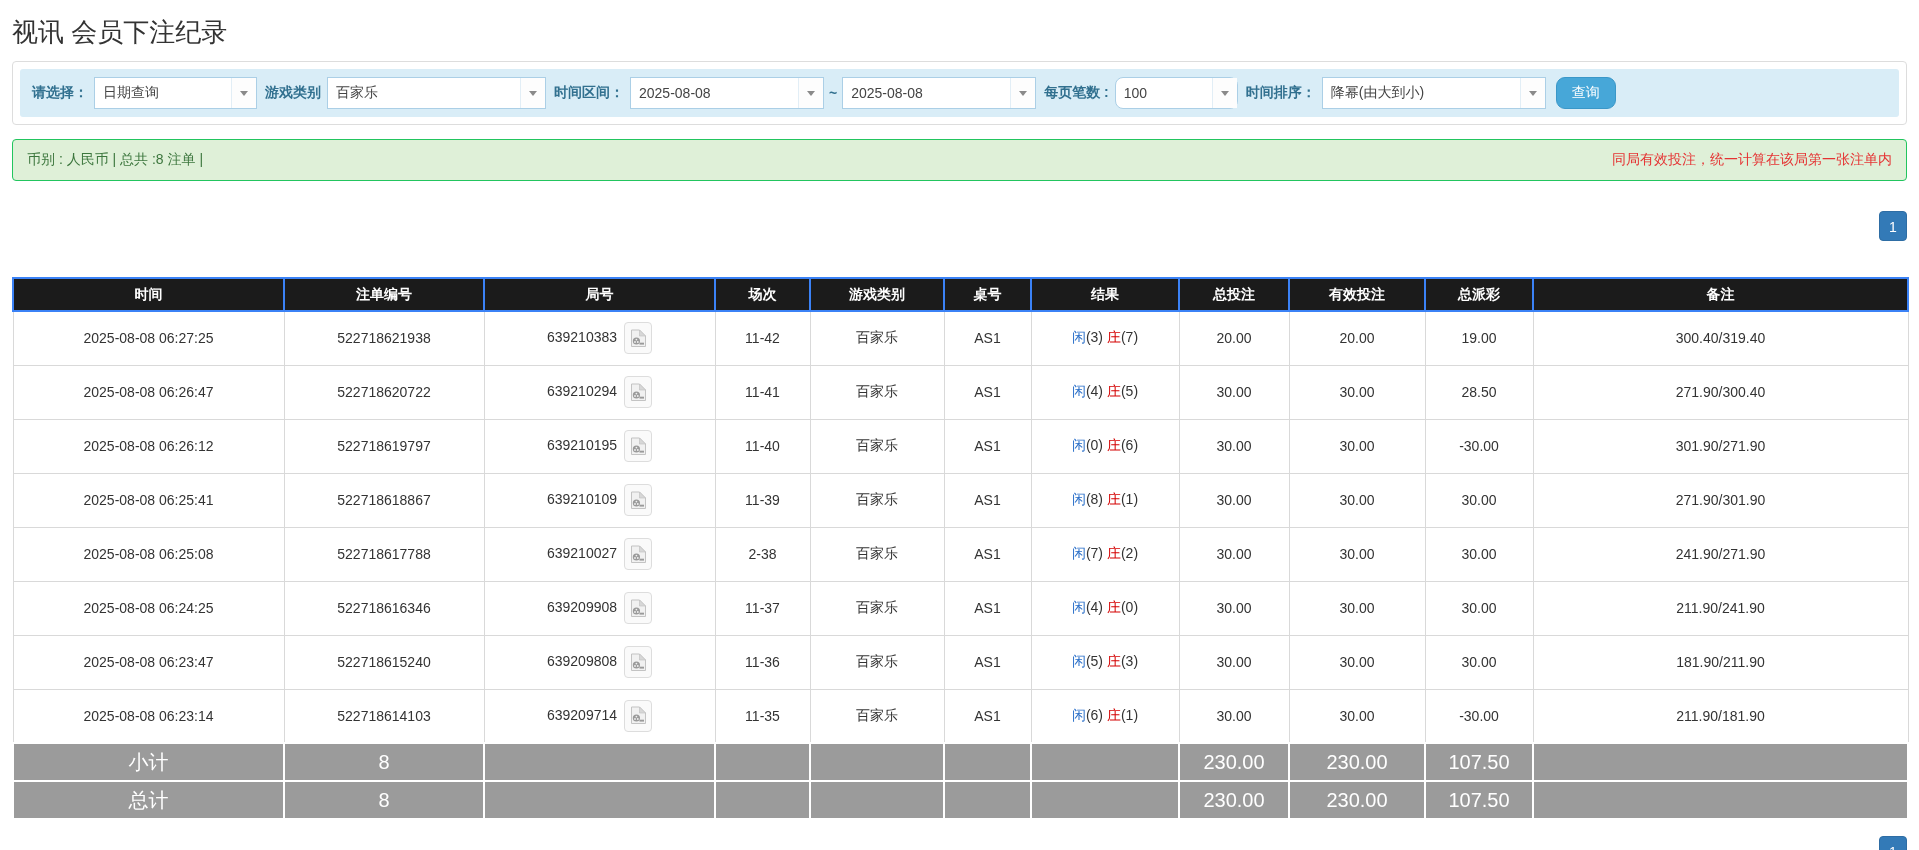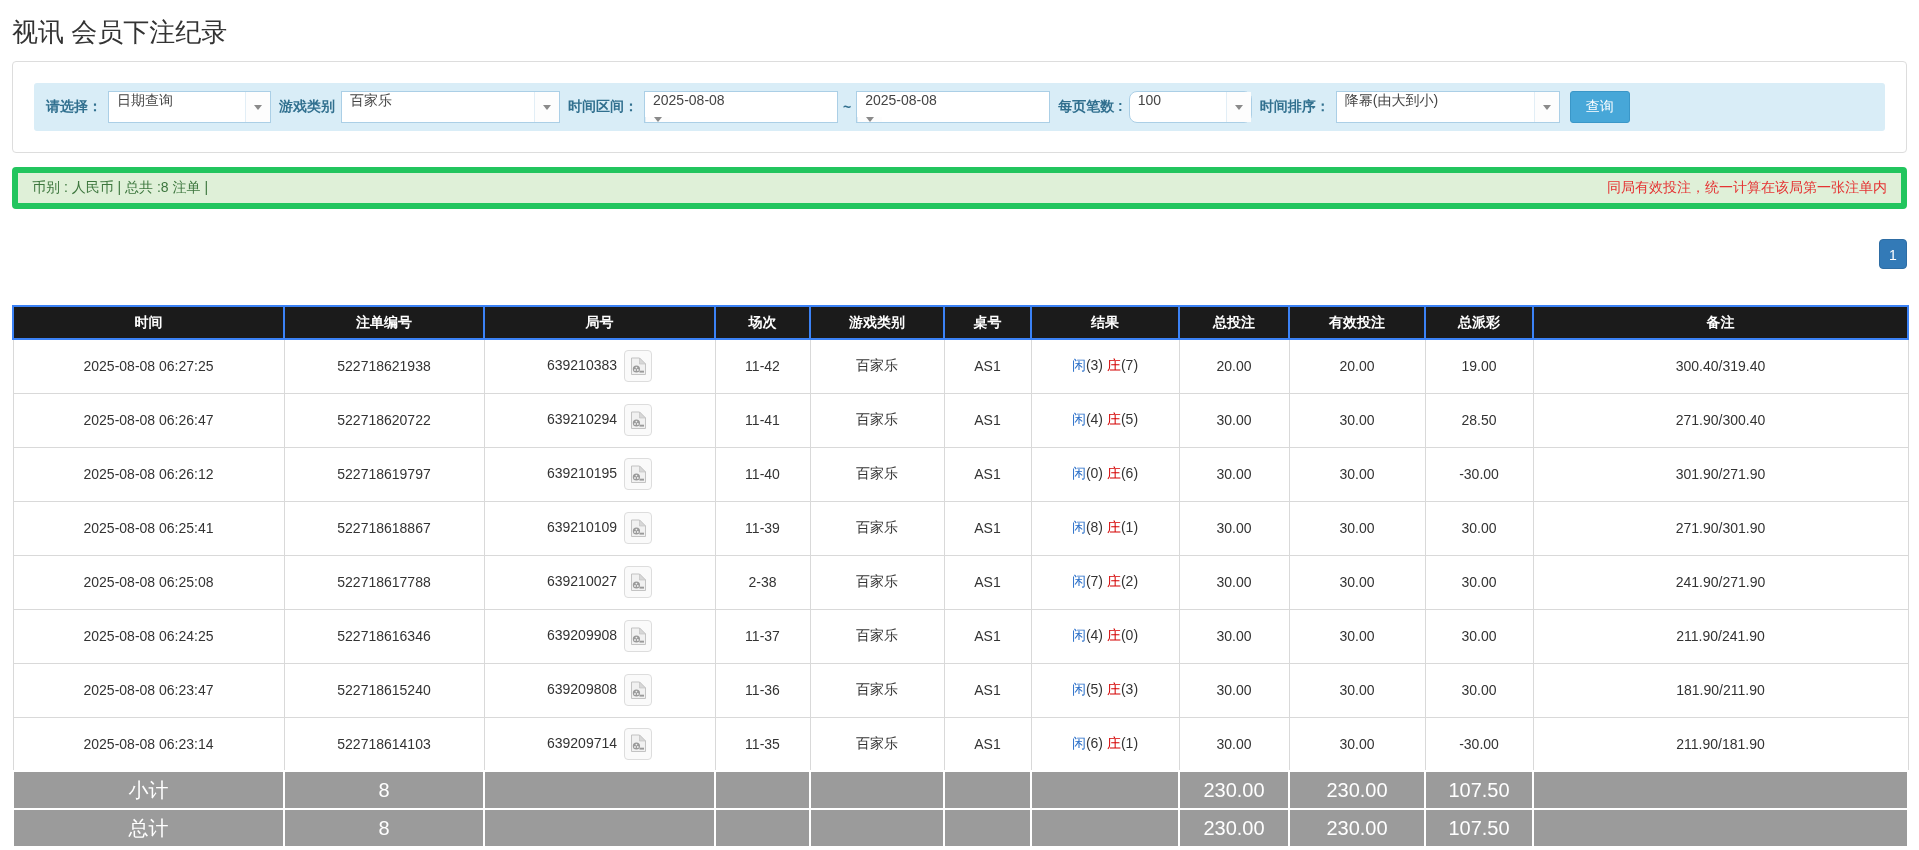--- a/index.html
+++ b/index.html
@@ -4,34 +4,34 @@
 <style>
   * { box-sizing: border-box; }
   html,body { margin:0; padding:0; }
   body {
     width:1919px; height:850px; overflow:hidden; position:relative;
     background:#fff; font-family:"Liberation Sans","DejaVu Sans",sans-serif; color:#333;
   }
   .page-title { font-size:26px; color:#333; padding:15px 12px 11px 12px; font-weight:normal; }
 
   
-  .filter-panel { margin:0 12px; border:1px solid #ddd; border-radius:4px; padding:21px; background:#fff; }
+  .filter-panel { margin:0 12px; border:1px solid #ddd; border-radius:4px; padding:7px; background:#fff; }
   .filter-bar { background:#d9edf7; border-radius:3px; padding:8px 10px; display:flex; align-items:center; }
   .f-label { color:#31708f; font-weight:bold; font-size:14px; white-space:nowrap; margin:0 6px 0 8px; }
   .f-label:first-child { margin-left:2px; }
-  .combo { display:inline-flex; align-items:flex-start; height:32px; background:#fff; border:1px solid #abcfe6; }
+  .combo { display:inline-flex; align-items:center; height:32px; background:#fff; border:1px solid #abcfe6; }
   .combo .val { font-size:14px; color:#444; padding:0 8px; flex:1; white-space:nowrap; overflow:hidden; }
   .combo .arrow-btn { width:25px; align-self:stretch; display:flex; align-items:center; justify-content:center; border-left:1px solid #e2eef6; background:#fdfdfd; cursor:pointer; }
   .tri-down { width:0; height:0; border-left:4px solid transparent; border-right:4px solid transparent; border-top:5px solid #8a8a8a; }
-  .w-select { width:163px; } .w-game { width:219px; } .w-date { width:194px;flex-direction:column; } .w-size { width:123px;border-radius:8px; } .w-sort { width:224px; }
+  .w-select { width:163px; } .w-game { width:219px; } .w-date { width:194px; } .w-size { width:123px;border-radius:8px; } .w-sort { width:224px; }
   .tilde { color:#31708f; font-weight:bold; margin:0 5px; font-size:14px; }
-  .search-btn { margin-left:10px; height:32px; padding:0 15px; background:#47a7d8; border:1px solid #3a97c8; border-radius:3px; color:#fff; font-size:14px; cursor:pointer; }
+  .search-btn { margin-left:10px; height:32px; padding:0 15px; background:#47a7d8; border:1px solid #3a97c8; border-radius:9px; color:#fff; font-size:14px; cursor:pointer; }
 
   
-  .summary-bar { margin:14px 12px 0 12px; background:#dff0d8; border:6px solid #22c55e; border-radius:4px; height:42px; display:flex; align-items:center; justify-content:space-between; padding:0 14px; font-size:14px; }
+  .summary-bar { margin:14px 12px 0 12px; background:#dff0d8; border:1px solid #22c55e; border-radius:4px; height:42px; display:flex; align-items:center; justify-content:space-between; padding:0 14px; font-size:14px; }
   .summary-left { color:#3c763d; }
   .summary-right { color:#e53333; }
 
   
   .pager-top { margin:30px 12px 0 12px; text-align:right; height:30px; }
   .pager-bottom { margin:16px 12px 0 12px; text-align:right; height:30px; }
   .page-btn { display:inline-block; min-width:28px; height:30px; line-height:30px; padding:0 5px; background:#337ab7; border:1px solid #2e6da4; border-radius:4px; color:#fff; font-size:14px; text-align:center; cursor:pointer; }
 
   
   .bet-table { margin:36px 12px 0 12px; width:1895px; border-collapse:collapse; table-layout:fixed; font-size:14px; text-align:center; }

